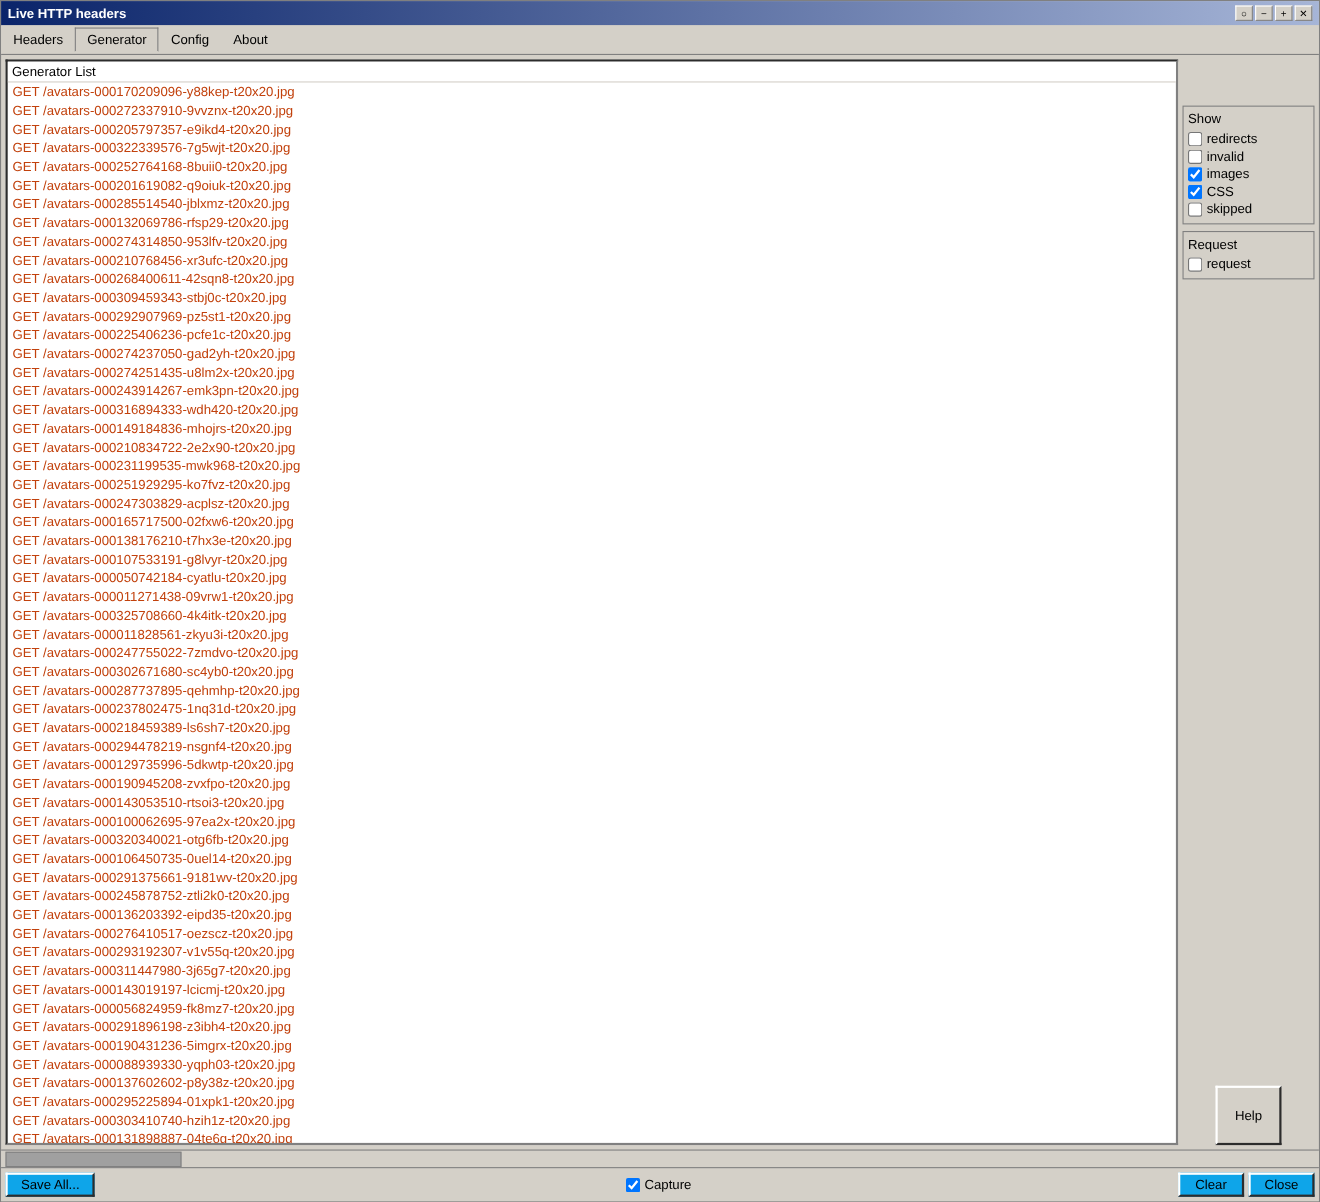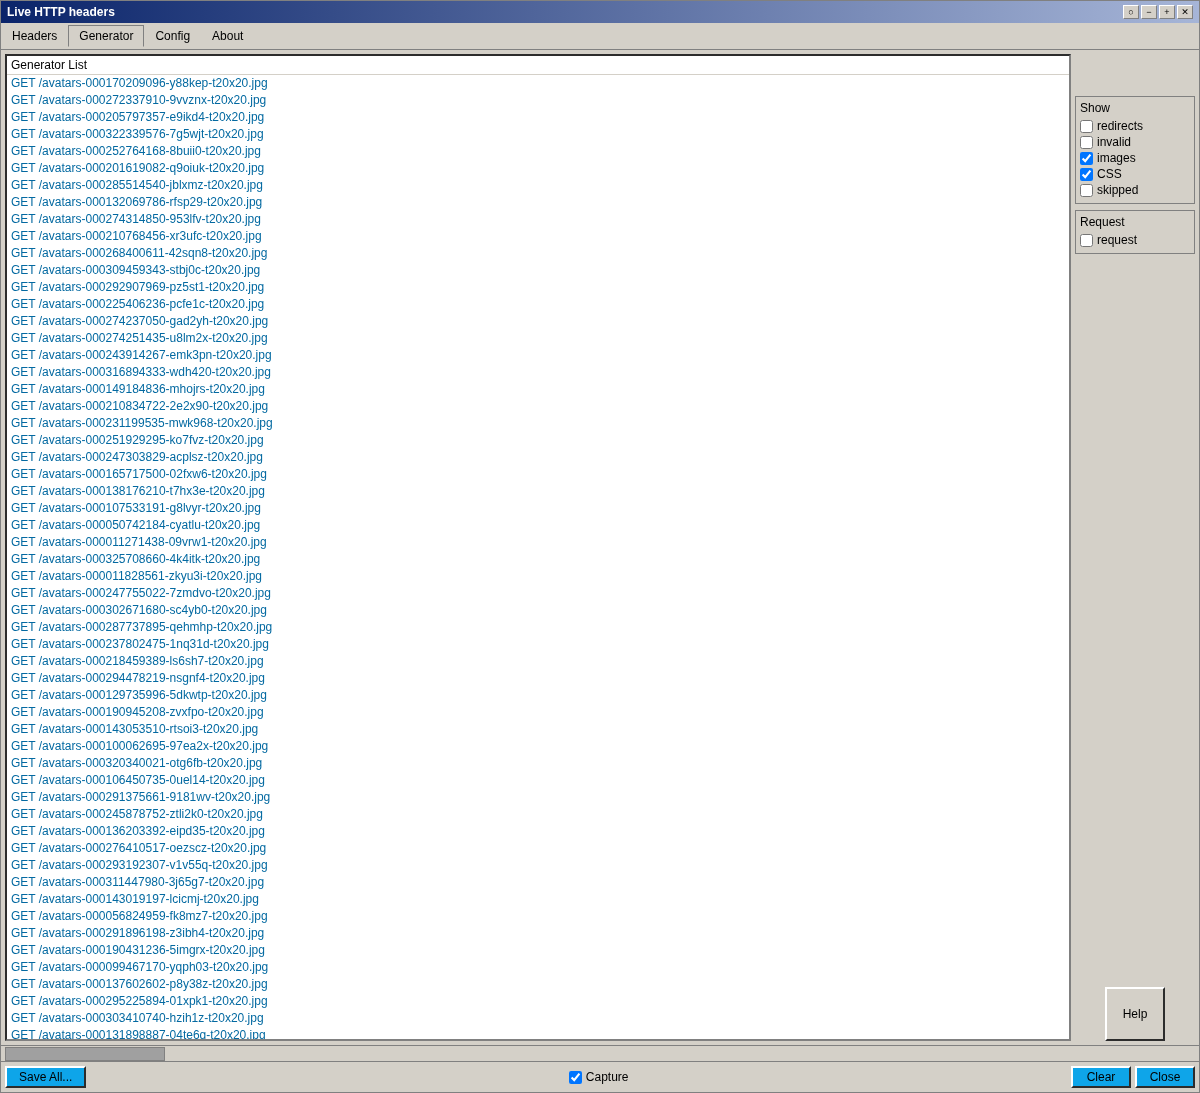--- a/index.html
+++ b/index.html
@@ -109,21 +109,21 @@
 
     .list-content {
       flex: 1;
       overflow-y: auto;
       overflow-x: hidden;
     }
 
     .list-item {
       padding: 1px 4px;
       white-space: nowrap;
-      color: #0369a1;
+      color: #c2410c;
       font-size: 12px;
       line-height: 15px;
     }
 
     .list-content::-webkit-scrollbar {
       width: 16px;
     }
 
     .list-content::-webkit-scrollbar-track {
       background: #d4d0c8;
@@ -320,21 +320,21 @@
           <div class="list-item">GET /avatars-000291375661-9181wv-t20x20.jpg</div>
           <div class="list-item">GET /avatars-000245878752-ztli2k0-t20x20.jpg</div>
           <div class="list-item">GET /avatars-000136203392-eipd35-t20x20.jpg</div>
           <div class="list-item">GET /avatars-000276410517-oezscz-t20x20.jpg</div>
           <div class="list-item">GET /avatars-000293192307-v1v55q-t20x20.jpg</div>
           <div class="list-item">GET /avatars-000311447980-3j65g7-t20x20.jpg</div>
           <div class="list-item">GET /avatars-000143019197-lcicmj-t20x20.jpg</div>
           <div class="list-item">GET /avatars-000056824959-fk8mz7-t20x20.jpg</div>
           <div class="list-item">GET /avatars-000291896198-z3ibh4-t20x20.jpg</div>
           <div class="list-item">GET /avatars-000190431236-5imgrx-t20x20.jpg</div>
-          <div class="list-item">GET /avatars-000099467170-yqph03-t20x20.jpg</div>
+          <div class="list-item">GET /avatars-000088939330-yqph03-t20x20.jpg</div>
           <div class="list-item">GET /avatars-000137602602-p8y38z-t20x20.jpg</div>
           <div class="list-item">GET /avatars-000295225894-01xpk1-t20x20.jpg</div>
           <div class="list-item">GET /avatars-000303410740-hzih1z-t20x20.jpg</div>
           <div class="list-item">GET /avatars-000131898887-04te6g-t20x20.jpg</div>
         </div>
     </div>
 
     <div class="side-panel">
 
       <div class="show-group">

